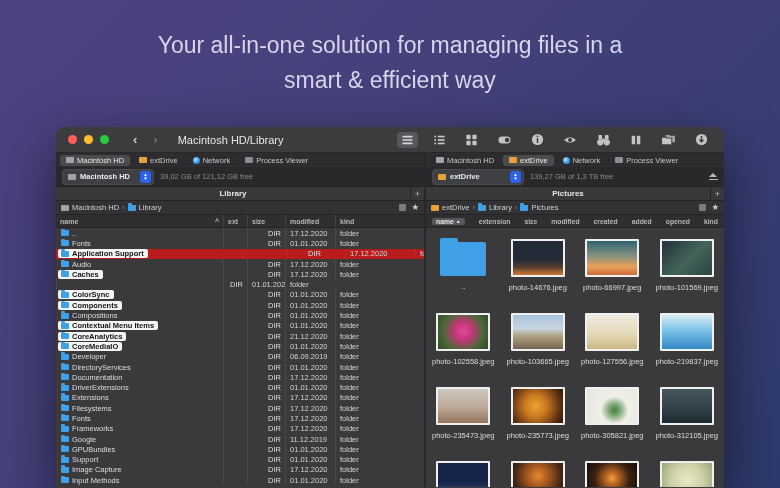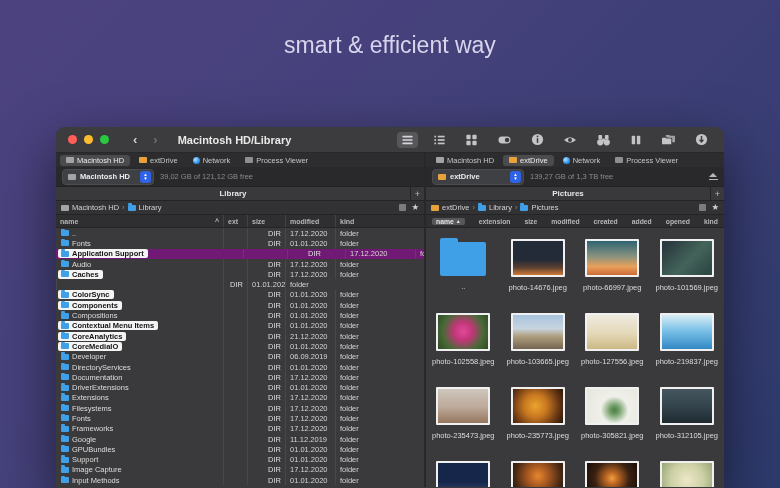--- a/index.html
+++ b/index.html
@@ -17,21 +17,21 @@
     border-radius:9px 9px 0 0; overflow:hidden; background:#3a3a3c;
     box-shadow:0 20px 55px rgba(0,0,0,.55); font-size:8px; }
 
   .titlebar { height:26px; background:#3c3c3e; border-bottom:1px solid #28282a;
     display:flex; align-items:center; padding:0 12px; }
   .lights { display:flex; gap:7px; margin-right:16px; }
   .light { width:9px; height:9px; border-radius:50%; }
   .light.r { background:#ff5f57; } .light.y { background:#febc2e; } .light.g { background:#28c840; }
   .navbtn { font-size:13px; font-weight:bold; color:#cfcfcf; padding:0 8px; line-height:1; }
   .navbtn.dim { color:#6f6f72; }
-  .wtitle { font-size:11px; font-weight:bold; color:#e9e9e9; margin-left:12px; white-space:nowrap; }
+  .wtitle { font-size:11px; font-weight:normal; color:#e9e9e9; margin-left:12px; white-space:nowrap; }
   .toolbar { margin-left:auto; display:flex; align-items:center; gap:11px; }
   .tbico { display:flex; align-items:center; justify-content:center; padding:2px 4px; border-radius:4px; }
   .tbico.sel { background:#57575b; }
   .tbico svg { display:block; }
 
   
   .panes { display:flex; height:334px; }
   .pane { width:370px; display:flex; flex-direction:column; background:#3a3a3c; }
   .pane.right { border-left:2px solid #28282a; }
 
@@ -84,21 +84,21 @@
   .cols-header { height:13px; background:#2f2f31; display:grid;
     grid-template-columns:167px 24px 38px 50px 1fr; align-items:center;
     font-size:7px; font-weight:bold; color:#b6b6b8; border-bottom:1px solid #242426; flex:0 0 auto; }
   .cols-header .hc { padding:0 4px; border-left:1px solid #434345; height:100%;
     display:flex; align-items:center; }
   .cols-header .hc:first-child { border-left:none; }
   .hc .sort { margin-left:auto; color:#bcbcbc; }
   .file-list { flex:1 1 auto; overflow:hidden; background:#3a3a3c; }
   .frow { height:10.3px; display:grid; grid-template-columns:167px 24px 38px 50px 1fr;
     align-items:center; font-size:7.5px; color:#dedede; }
-  .frow.cursor { background:#701a75;gap:20px; }
+  .frow.cursor { background:#b91c1c;gap:20px; }
   .cell { height:100%; display:flex; align-items:center; border-left:1px solid rgba(90,90,94,.45);
     padding:0 4px; overflow:hidden; white-space:nowrap; }
   .cell.namec { border-left:none; padding-left:2px; }
   .name-pill { display:flex; align-items:center; gap:3px; padding:0 4px 0 3px; border-radius:2px; height:9px; }
   .frow.sel .name-pill { background:#f4f4f4; color:#121212; font-weight:bold; }
   .cell.sizec { justify-content:flex-end; }
   .cell.modc, .cell.kindc { color:#d4d4d4; }
 
   
   .grid-header { height:13px; background:#2f2f31; display:flex; align-items:center;
@@ -114,20 +114,21 @@
   .bigfolder { width:46px; height:34px; background:#3fa0e8; border-radius:2px; position:relative; margin-top:10px; }
   .bigfolder::before { content:""; position:absolute; top:-4px; left:0; width:18px; height:6px;
     background:#3fa0e8; border-radius:2px 2px 0 0; }
   .glabel { margin-top:6px; font-size:7.5px; color:#dcdcdc; text-align:center;
     width:68px; word-break:break-all; line-height:9px; }
 </style>
 </head>
 <body>
 
 <div class="headline">
+  <div>Your all-in-one solution for managing files in a</div>
   <div>smart &amp; efficient way</div>
 </div>
 
 <div class="window">
   <div class="titlebar">
     <div class="lights">
       <span class="light r"></span>
       <span class="light y"></span>
       <span class="light g"></span>
     </div>

